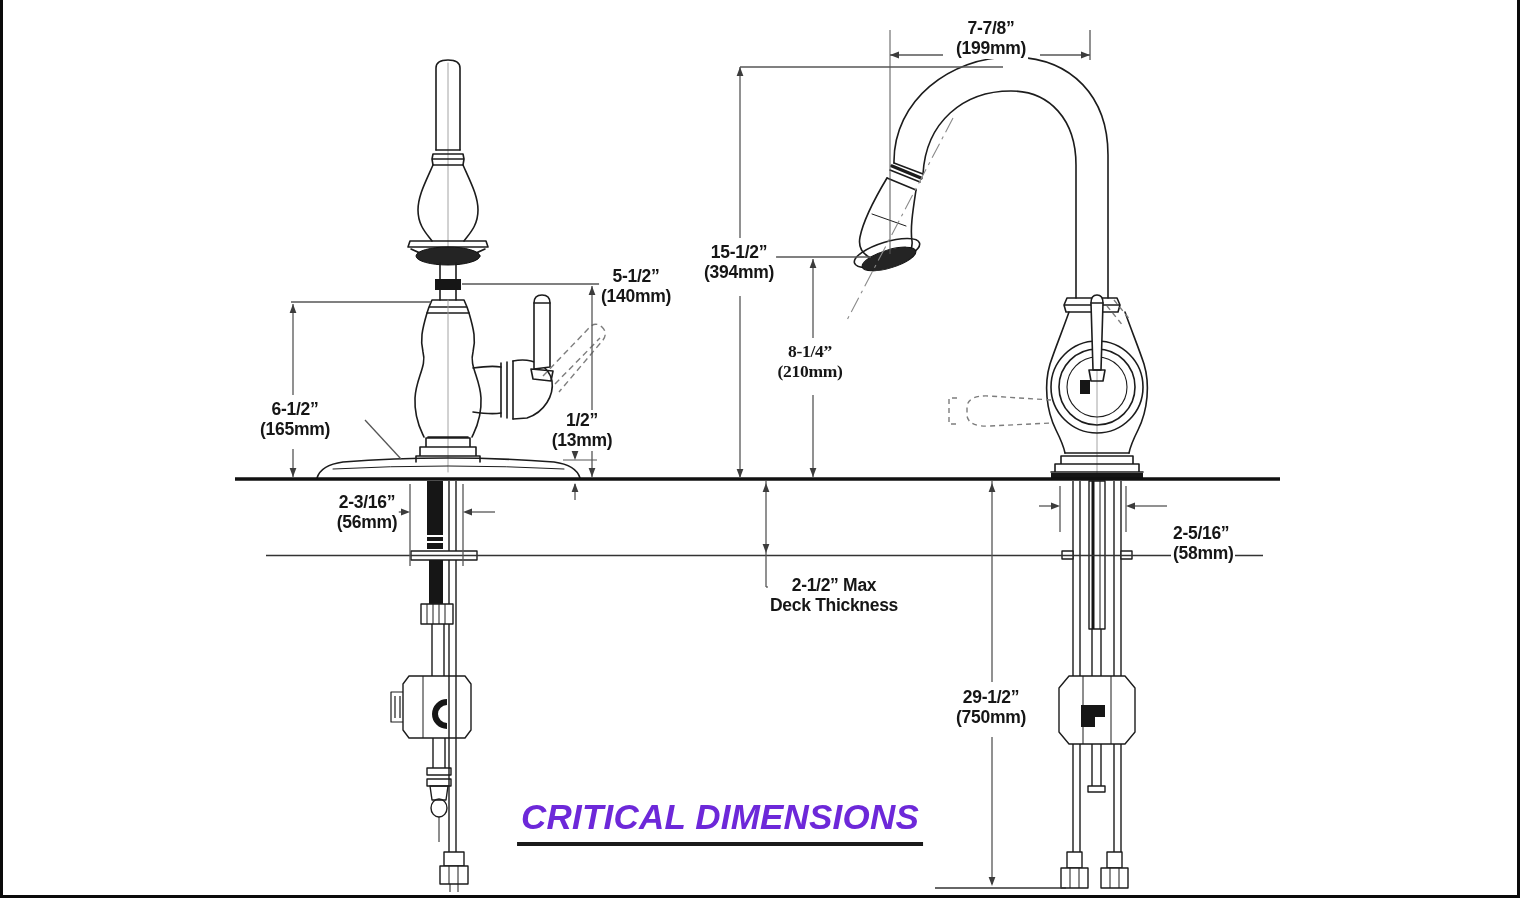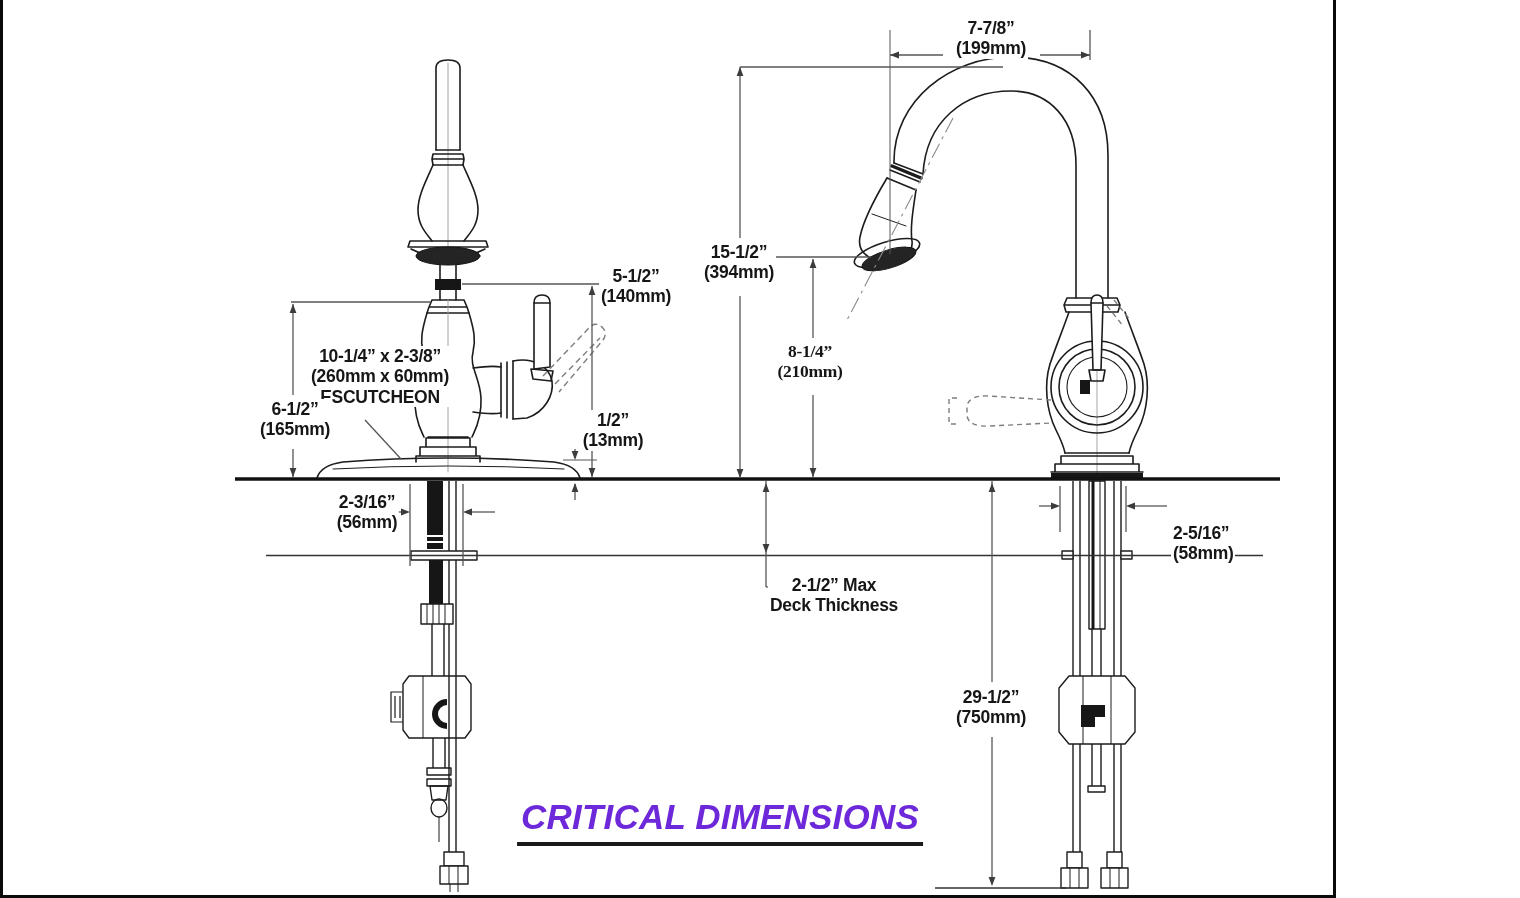--- a/index.html
+++ b/index.html
@@ -1,17 +1,17 @@
 <!DOCTYPE html>
 <html><head>
 <meta charset="utf-8">
 <style>
   html,body{margin:0;padding:0;background:#fff;}
   .canvas{
-    position:relative;width:1336px;height:898px;background:#fff;overflow:hidden;
+    position:relative;width:1520px;height:898px;background:#fff;overflow:hidden;
     border-left:3px solid #0a0a0a;border-right:3px solid #0a0a0a;border-bottom:3px solid #0a0a0a;
     box-sizing:border-box;
     font-family:"Liberation Sans", sans-serif;
     color:#161616;
   }
   svg.art{position:absolute;left:0;top:0;}
   .lbl{
     position:absolute;text-align:center;font-size:17.5px;line-height:1.16;
     font-weight:600;letter-spacing:-0.3px;background:#fff;padding:0 2px;white-space:nowrap;
   }
@@ -259,32 +259,27 @@
   <div class="lbl center" style="left:807px;top:341px;font-family:Liberation Serif, serif;">
     <div>8-1/4”</div>
     <div>(210mm)</div>
   </div>
 
   <div class="lbl center" style="left:633px;top:266px;">
     <div>5-1/2”</div>
     <div>(140mm)</div>
   </div>
 
-  <div class="lbl center" style="left:377px;top:346px;">
-    <div>10-1/4” x 2-3/8”</div>
-    <div>(260mm x 60mm)</div>
-    <div>ESCUTCHEON</div>
-  </div>
 
   <div class="lbl center" style="left:292px;top:399px;">
     <div>6-1/2”</div>
     <div>(165mm)</div>
   </div>
 
-  <div class="lbl center" style="left:579px;top:410px;margin-left:31px;">
+  <div class="lbl center" style="left:579px;top:410px;">
     <div>1/2”</div>
     <div>(13mm)</div>
   </div>
 
   <div class="lbl center" style="left:340px;top:492px;margin-left:24px;">
     <div>2-3/16”</div>
     <div>(56mm)</div>
   </div>
 
   <div class="lbl center" style="left:831px;top:575px;">

